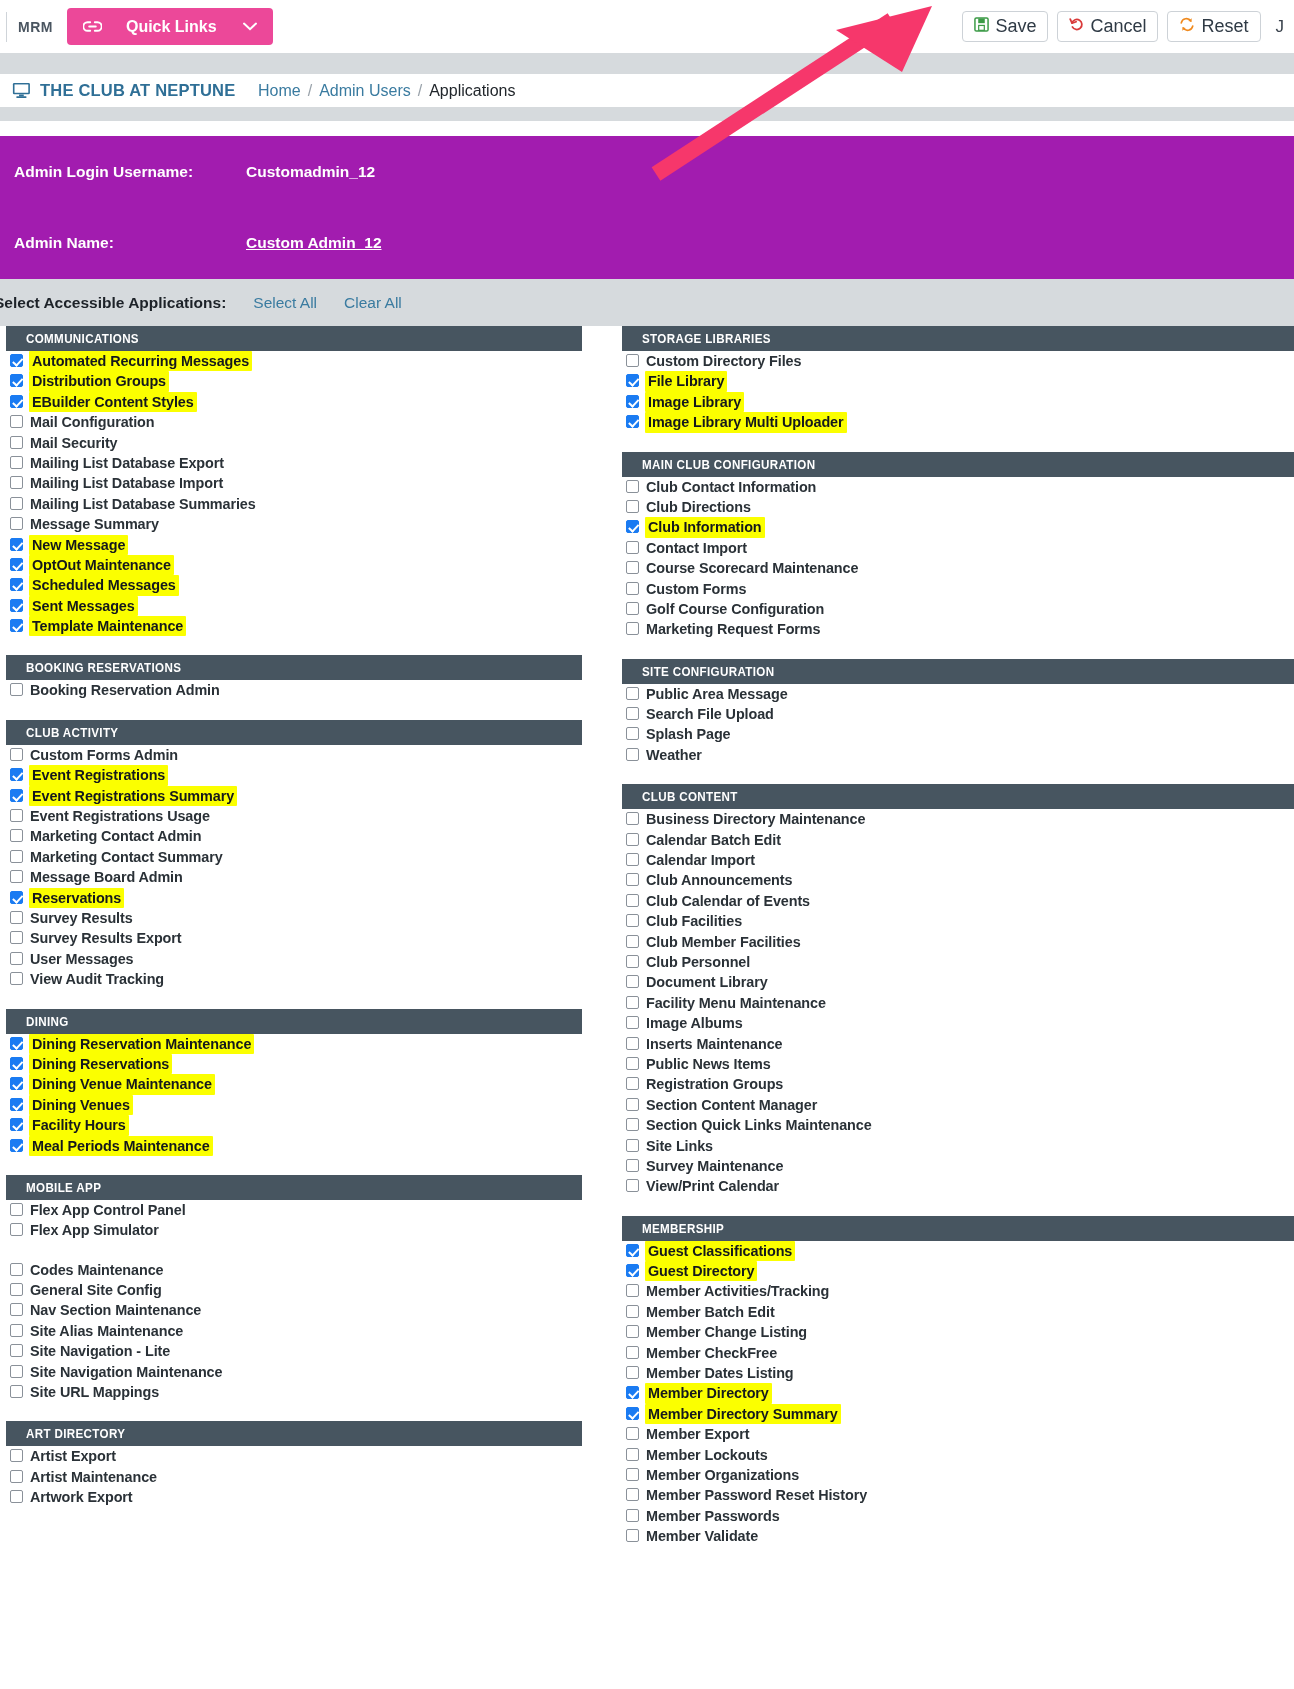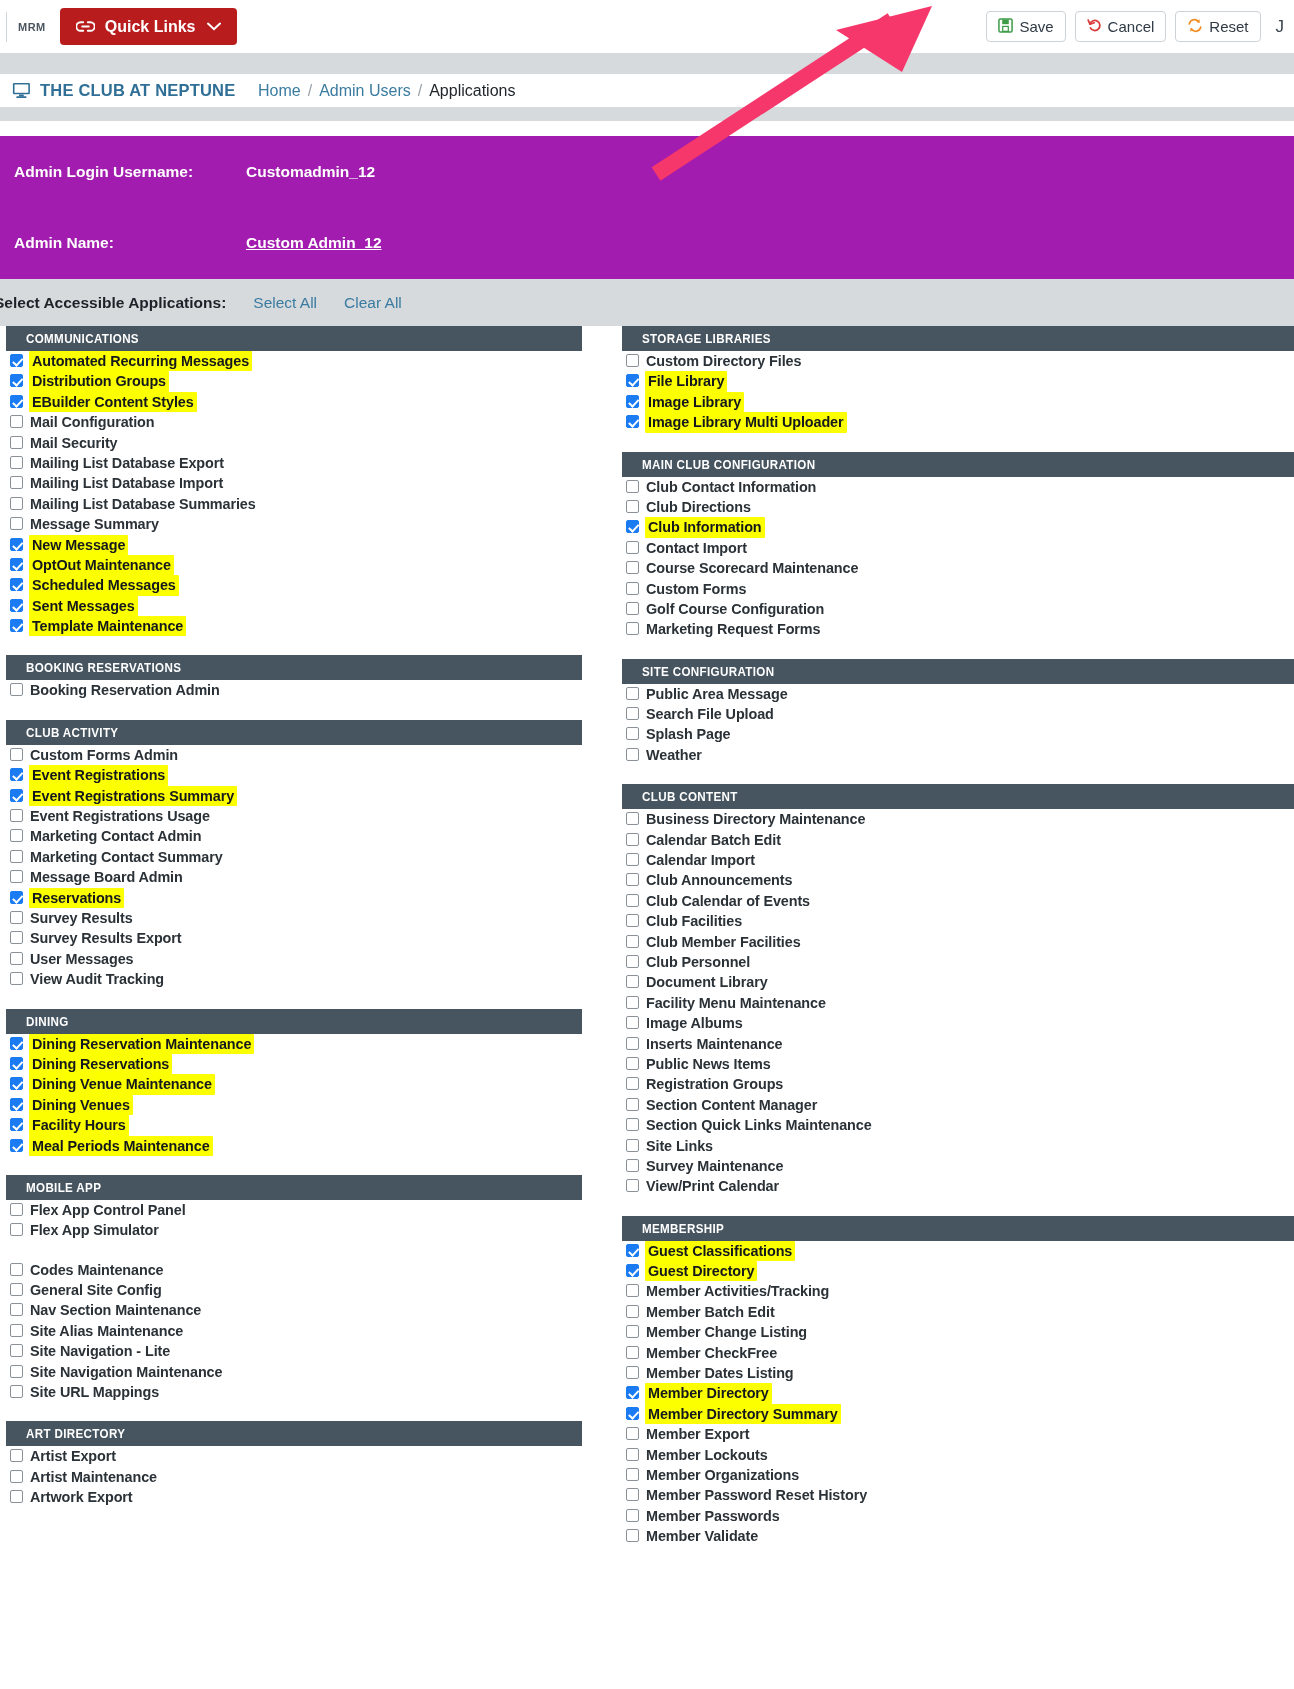--- a/index.html
+++ b/index.html
@@ -25,45 +25,45 @@
   .topbar-left {
     position: absolute; left: 0; top: 0;
     height: 53px; display: flex; align-items: center;
   }
   .edge-sliver {
     width: 3px; height: 30px; background: #ffffff;
     border-right: 1px solid #cfd4d9;
     margin-left: 4px;
   }
   .mrm-label {
-    font-size: 11px; font-weight: bold; color: #4a5560;
+    font-size: 14px; font-weight: bold; color: #4a5560;
     letter-spacing: .5px; margin-left: 11px; margin-right: 14px;
     font-family: "Liberation Sans", sans-serif;
   }
   .quick-links {
-    display: flex; align-items: center; gap: 10px;
-    background: #b91c1c; color: #fff;
+    display: flex; align-items: center; gap: 24px;
+    background: #ec4899; color: #fff;
     height: 37px; padding: 4px 16px;
     border-radius: 4px; font-size: 16px; font-weight: bold;
     cursor: pointer; white-space: nowrap;
   }
   .ql-icon { display:inline-flex; }
   .ql-caret { font-size: 13px; margin-left: 2px; }
 
   .topbar-right {
     position: absolute; right: 0; top: 0; height: 53px;
     display: flex; align-items: center; gap: 9px;
     padding-right: 8px;
   }
   .tbtn {
     display: flex; align-items: center; gap: 6px;
     height: 31px; padding: 0 11px;
     background: #ffffff; border: 1px solid #cdd2d7;
     border-radius: 4px;
-    font-size: 15px; color: #2f3a45; cursor: pointer;
+    font-size: 18px; color: #2f3a45; cursor: pointer;
     white-space: nowrap;
   }
   .user-initial {
     font-size: 17px; color: #39424c; padding-left: 6px; padding-right: 2px;
   }
 
   
   .crumb-band {
     position: absolute; left: 0; top: 53px;
     width: 1294px; height: 68px;

